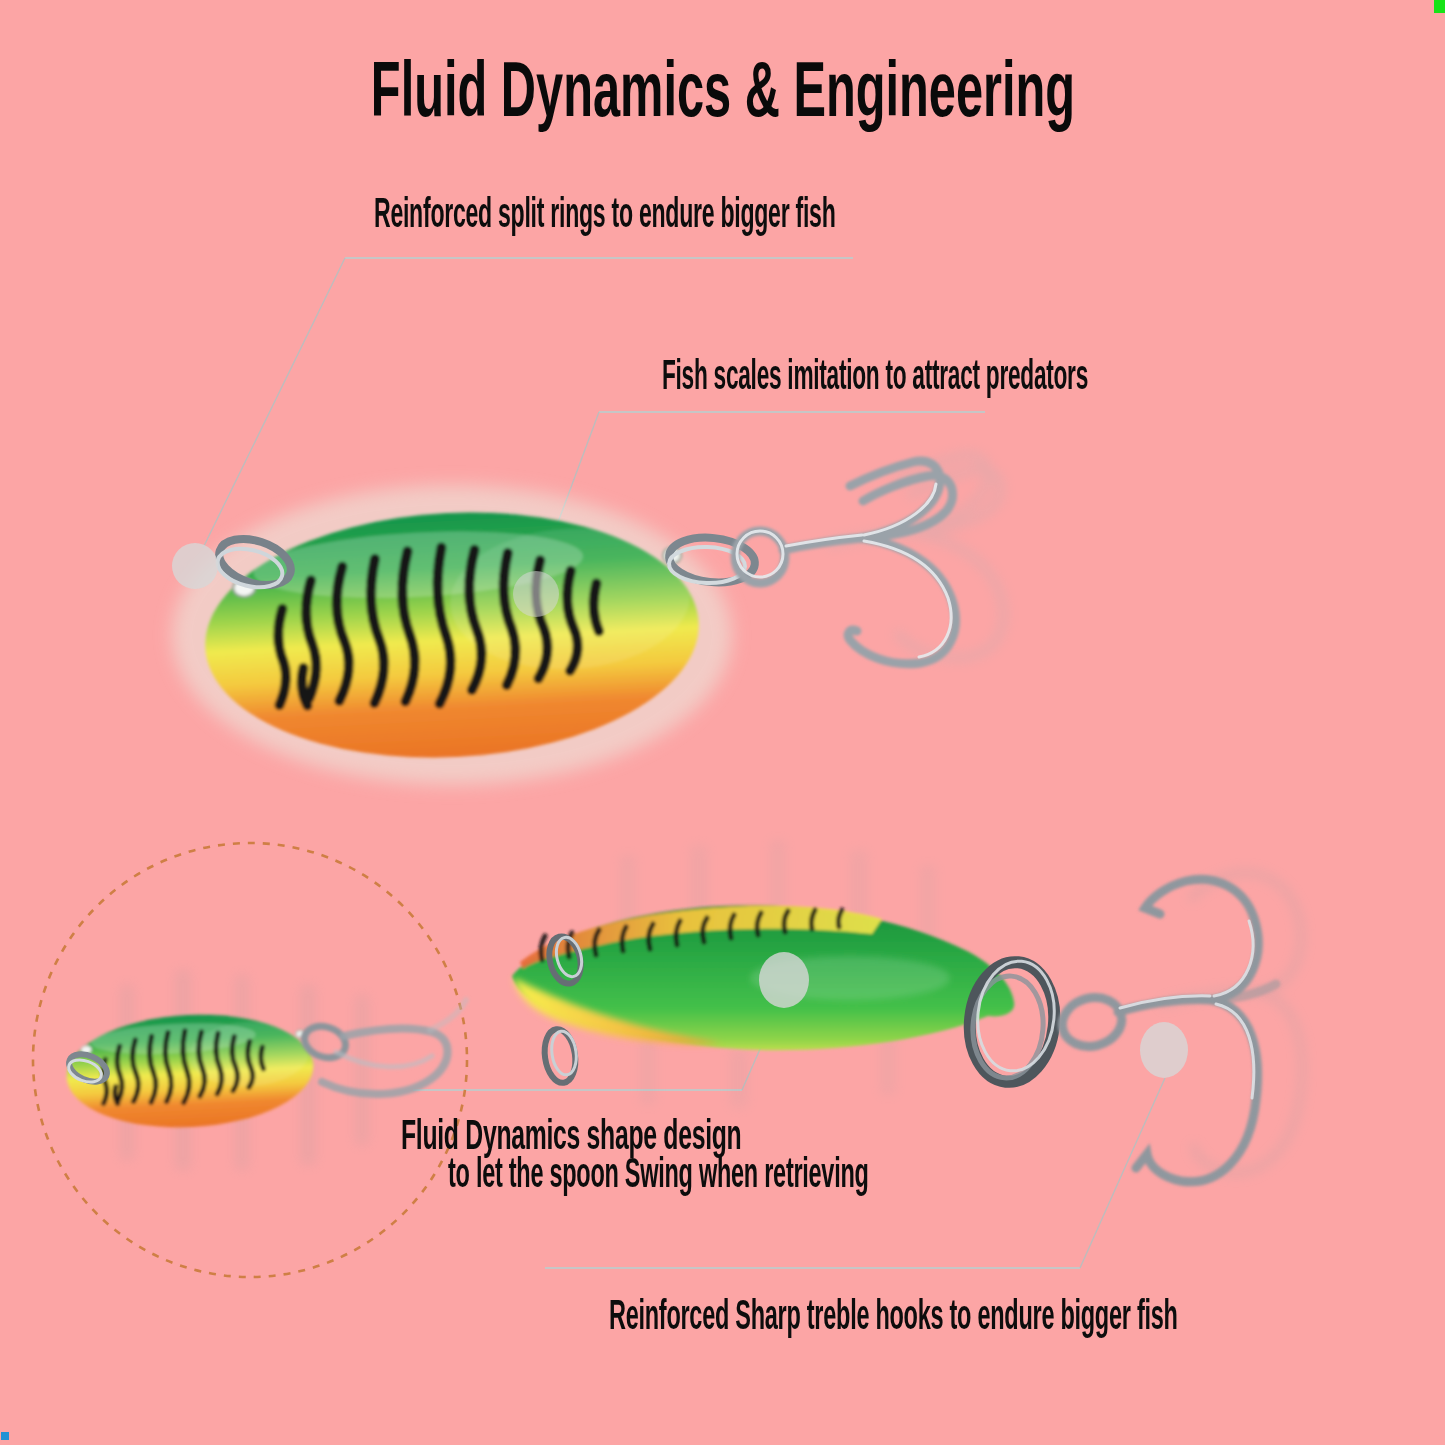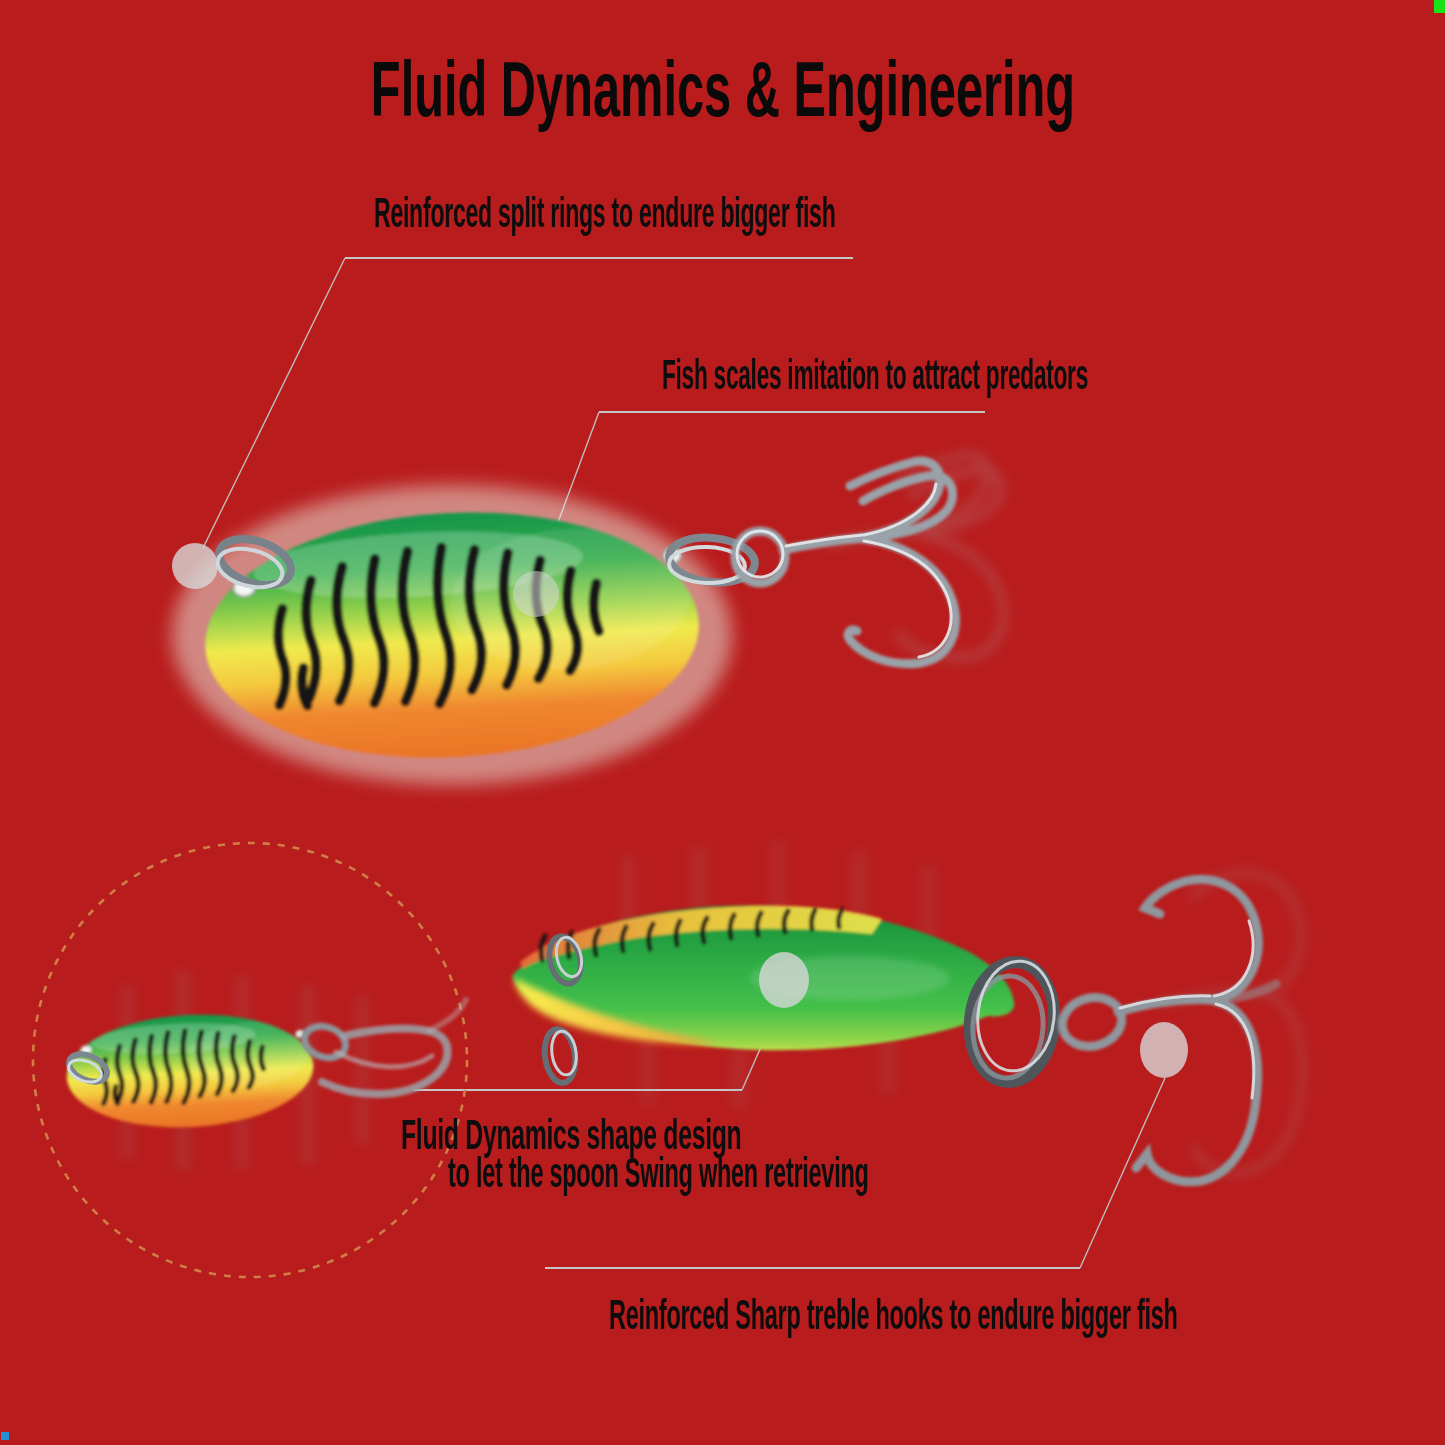--- a/index.html
+++ b/index.html
@@ -1,19 +1,19 @@
 <!DOCTYPE html>
 <html><head>
 <meta charset="utf-8">
 <style>
   html,body{margin:0;padding:0;background:#ffffff;}
   #canvas{
     position:relative;
     width:1445px;height:1445px;
-    background:#b91c1c;
+    background:#fca5a5;
     overflow:hidden;
     font-family:"Liberation Sans", sans-serif;
   }
   .svg-layer{position:absolute;left:0;top:0;}
   .label{
     position:absolute;
     font-weight:bold;
     color:#0d0d0d;
     white-space:nowrap;
     line-height:1;

